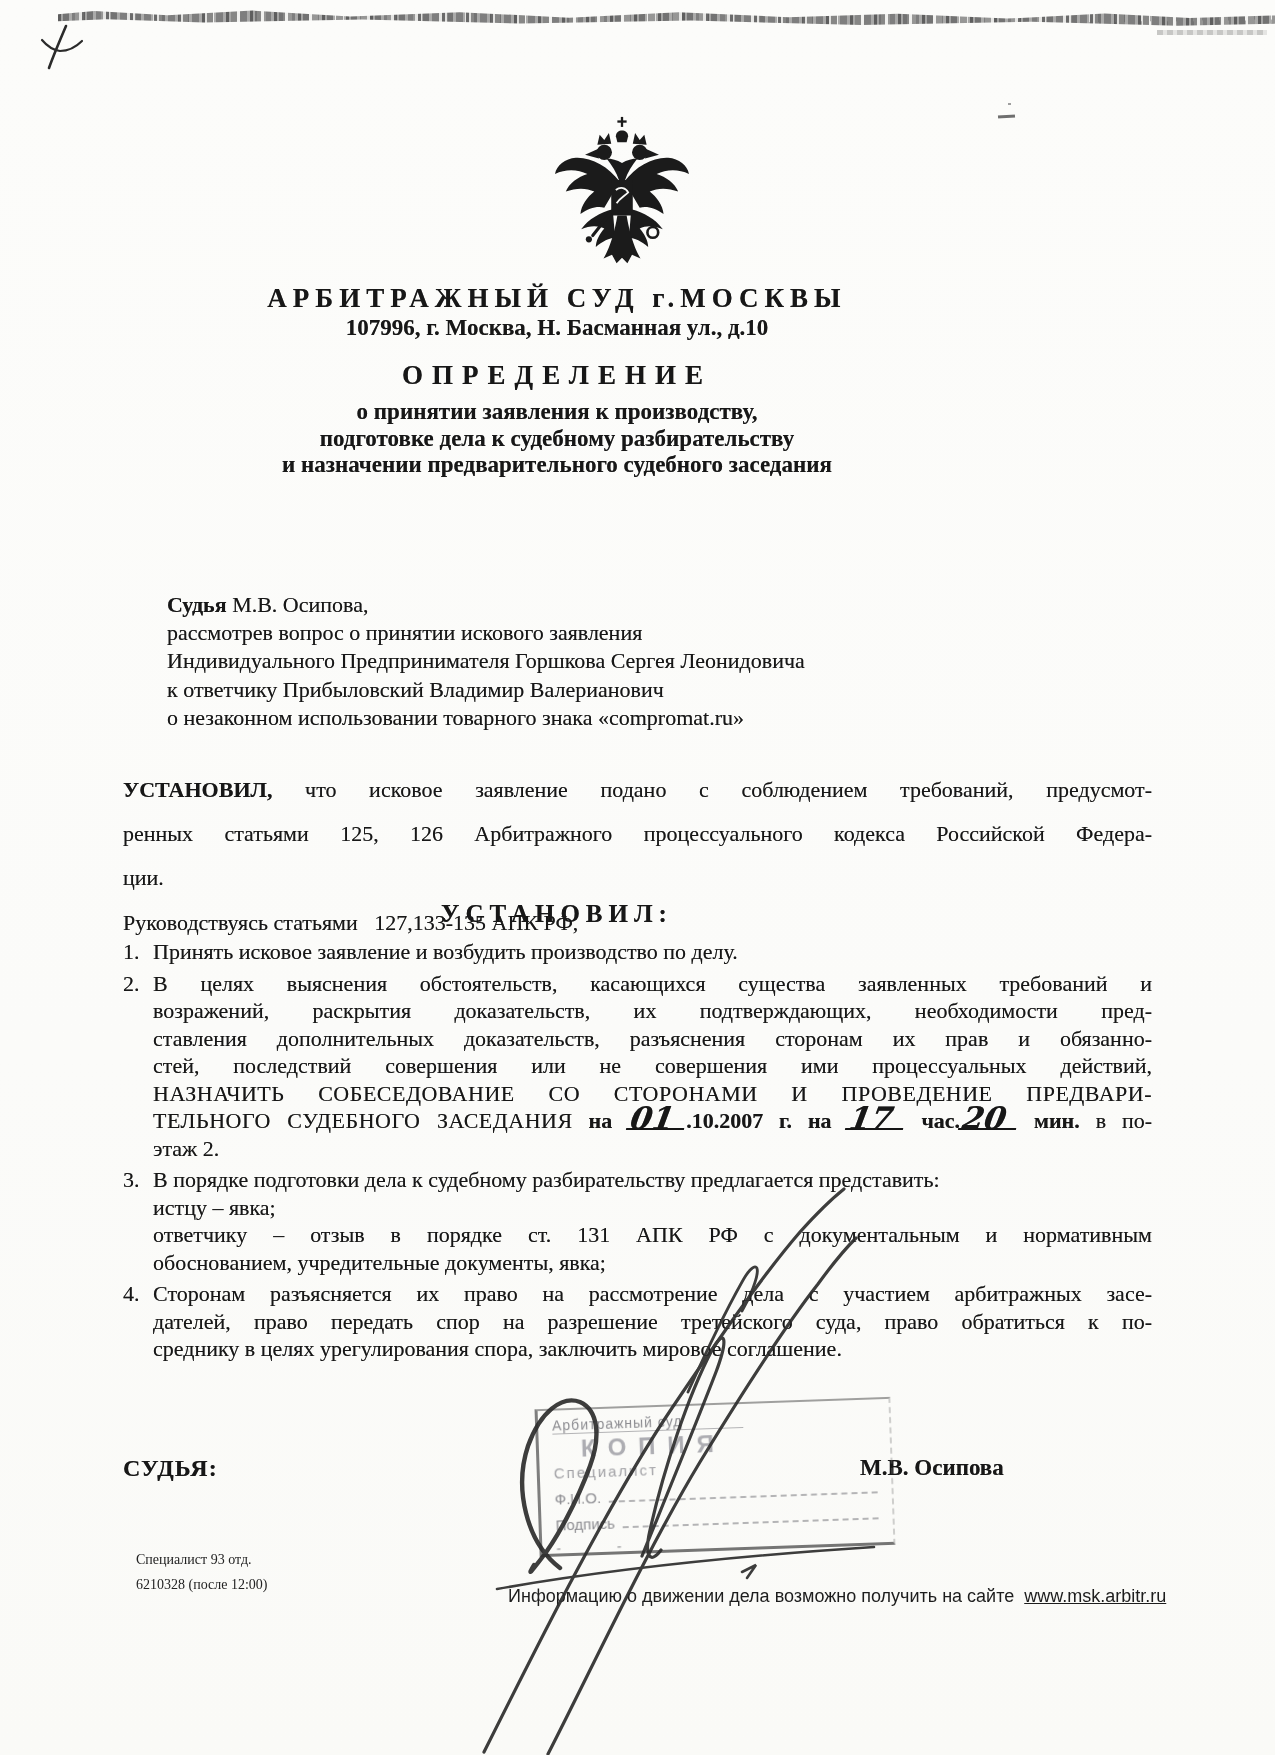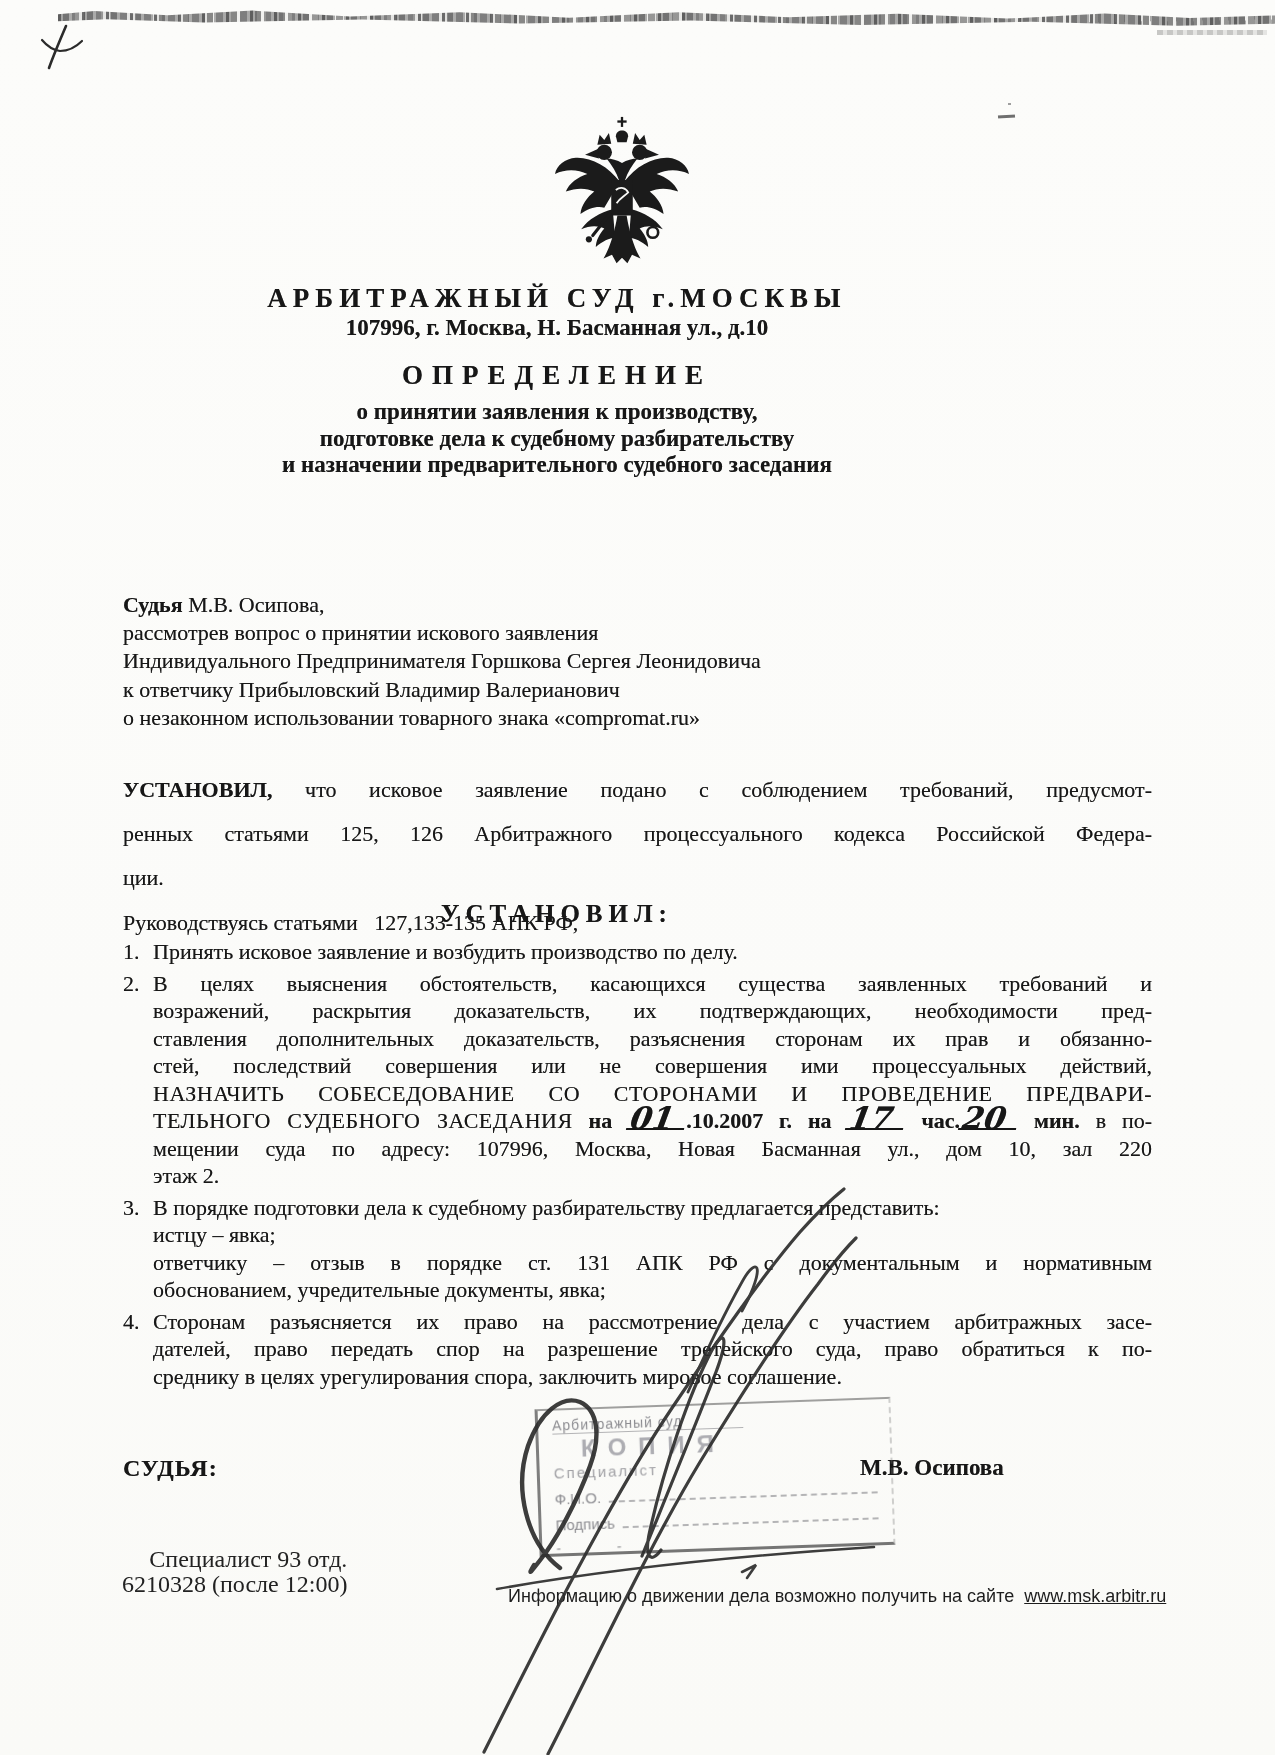--- a/index.html
+++ b/index.html
@@ -41,21 +41,21 @@
   .jl{text-align:justify;text-align-last:justify;}
   .pre{white-space:pre-wrap;}
   b{font-weight:bold;}
 
   .case-row{top:505px;height:60px;}
   .case-city{position:absolute;left:0;top:0;font-weight:bold;font-size:23px;}
   .case-no{position:absolute;left:537px;top:0;font-weight:bold;font-size:23px;}
   .case-date{position:absolute;left:0;top:30px;font-weight:bold;font-size:23px;}
 
   .intro{top:591px;}
-  .intro .line{line-height:28.2px;}
+  .intro .line{line-height:28.2px;margin-left:44px;}
 
   .established{top:760px;}
   .established .line{line-height:28.2px;margin-top:16px;}
 
   .resolved-heading{position:absolute;top:900px;left:0;width:1114px;text-align:center;
     font-weight:bold;font-size:25px;letter-spacing:6px;}
 
   .items{top:938px;}
   .item{position:relative;padding-left:30px;margin-bottom:4px;}
   .item .marker{position:absolute;left:0;top:0;line-height:27.5px;}
@@ -83,21 +83,21 @@
     padding:6px 12px 4px 14px;box-sizing:border-box;
     color:rgba(120,120,126,.85);font-family:"Liberation Sans",sans-serif;
   }
   .st-l1{font-size:14px;letter-spacing:1px;border-bottom:1px solid rgba(120,120,125,.55);display:inline-block;padding-right:60px;}
   .st-copy{font-size:24px;font-weight:bold;letter-spacing:12px;color:rgba(140,140,148,.7);margin:1px 0 1px 28px;}
   .st-l3{font-size:15px;letter-spacing:2px;color:rgba(130,130,136,.75);}
   .st-row{display:flex;align-items:flex-end;margin-top:9px;font-size:15px;}
   .st-row .fill{flex:1;border-bottom:2px dashed rgba(110,110,116,.5);margin:0 2px 3px 8px;height:1px;}
   .st-dashes{margin-top:7px;font-size:14px;letter-spacing:26px;color:rgba(100,100,105,.7);}
 
-  .spec{position:absolute;left:122px;top:1547px;font-size:24px;line-height:25px;color:#222;text-align:right;}
+  .spec{position:absolute;left:136px;top:1547px;font-size:14px;line-height:25px;color:#222;}
   .info{position:absolute;left:508px;top:1586px;font-family:"Liberation Sans",sans-serif;font-size:18px;color:#1d1d1d;}
   .info .url{text-decoration:underline;margin-left:10px;}
 
   svg.scrawl{position:absolute;left:0;top:0;width:1275px;height:1755px;pointer-events:none;}
 </style>
 </head>
 <body>
 
 <div class="page">
 
@@ -180,21 +180,20 @@
       <div class="line jl caps">НАЗНАЧИТЬ СОБЕСЕДОВАНИЕ СО СТОРОНАМИ И ПРОВЕДЕНИЕ ПРЕДВАРИ-</div>
       <div class="line jl">
         <span class="caps">ТЕЛЬНОГО СУДЕБНОГО ЗАСЕДАНИЯ</span>
         <b>на</b>
         <span class="hw">01</span><b>.10.2007 г. на</b>
         <span class="hw">17</span>
         <b>час.</b><span class="hw">20</span>
         <b>мин.</b>
         <span>в по-</span>
       </div>
-      <div class="line jl">мещении суда по адресу: 107996, Москва, Новая Басманная ул., дом 10, зал 220</div>
       <div class="line">этаж 2.</div>
     </div>
 
     <div class="item">
       <span class="marker">3.</span>
       <div class="line">В порядке подготовки дела к судебному разбирательству предлагается представить:</div>
       <div class="line">истцу – явка;</div>
       <div class="line jl">ответчику – отзыв в порядке ст.  131 АПК РФ с документальным и нормативным</div>
       <div class="line">обоснованием, учредительные документы, явка;</div>
     </div>

